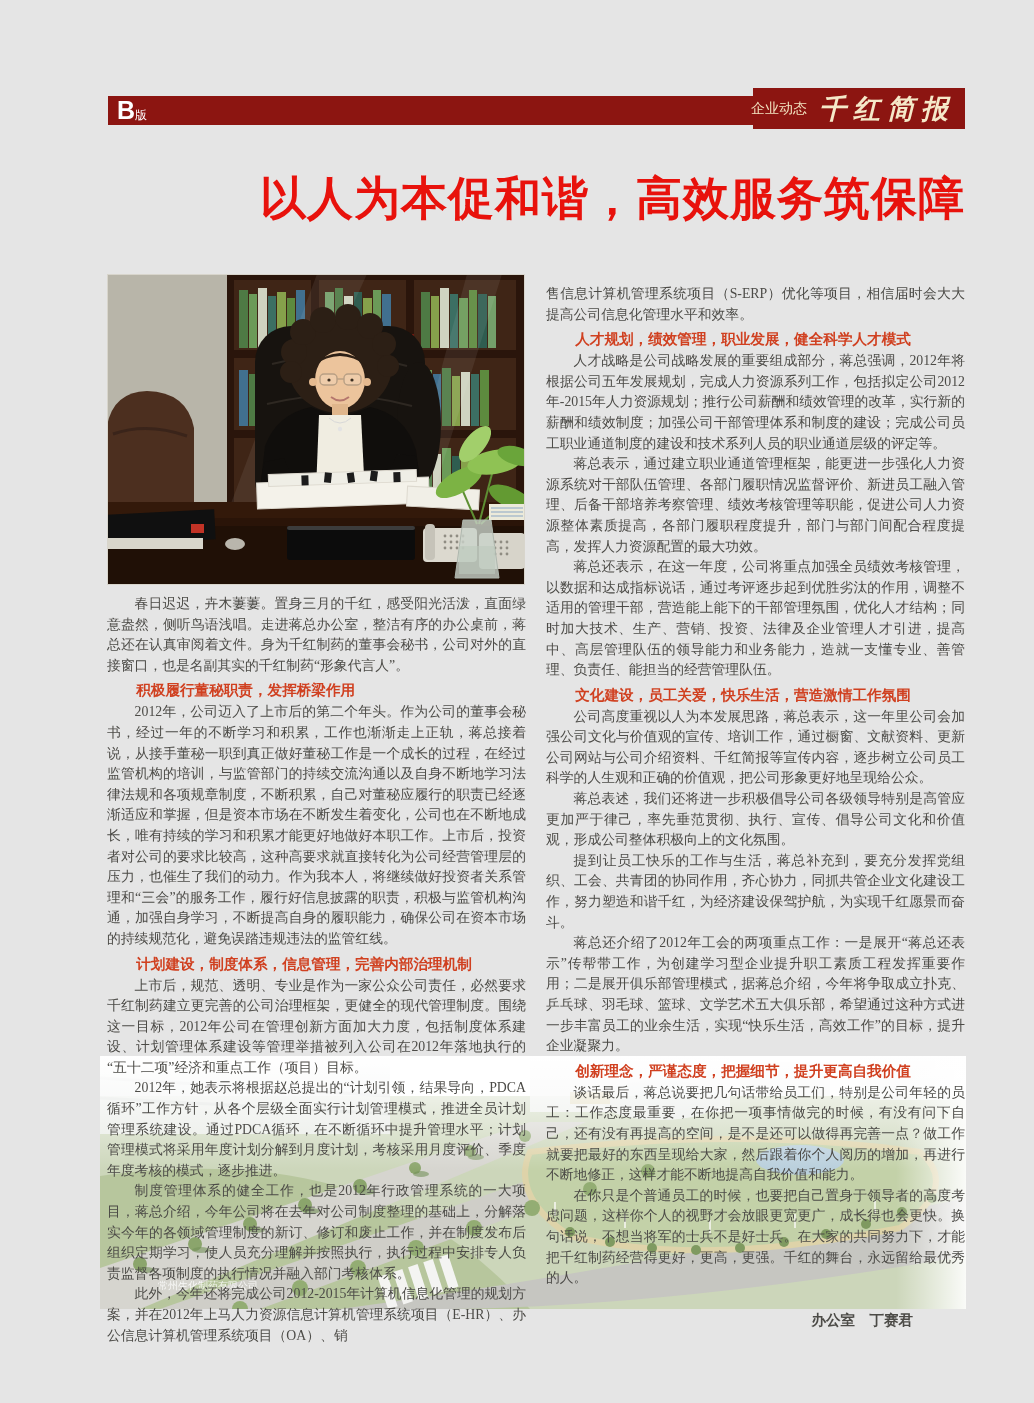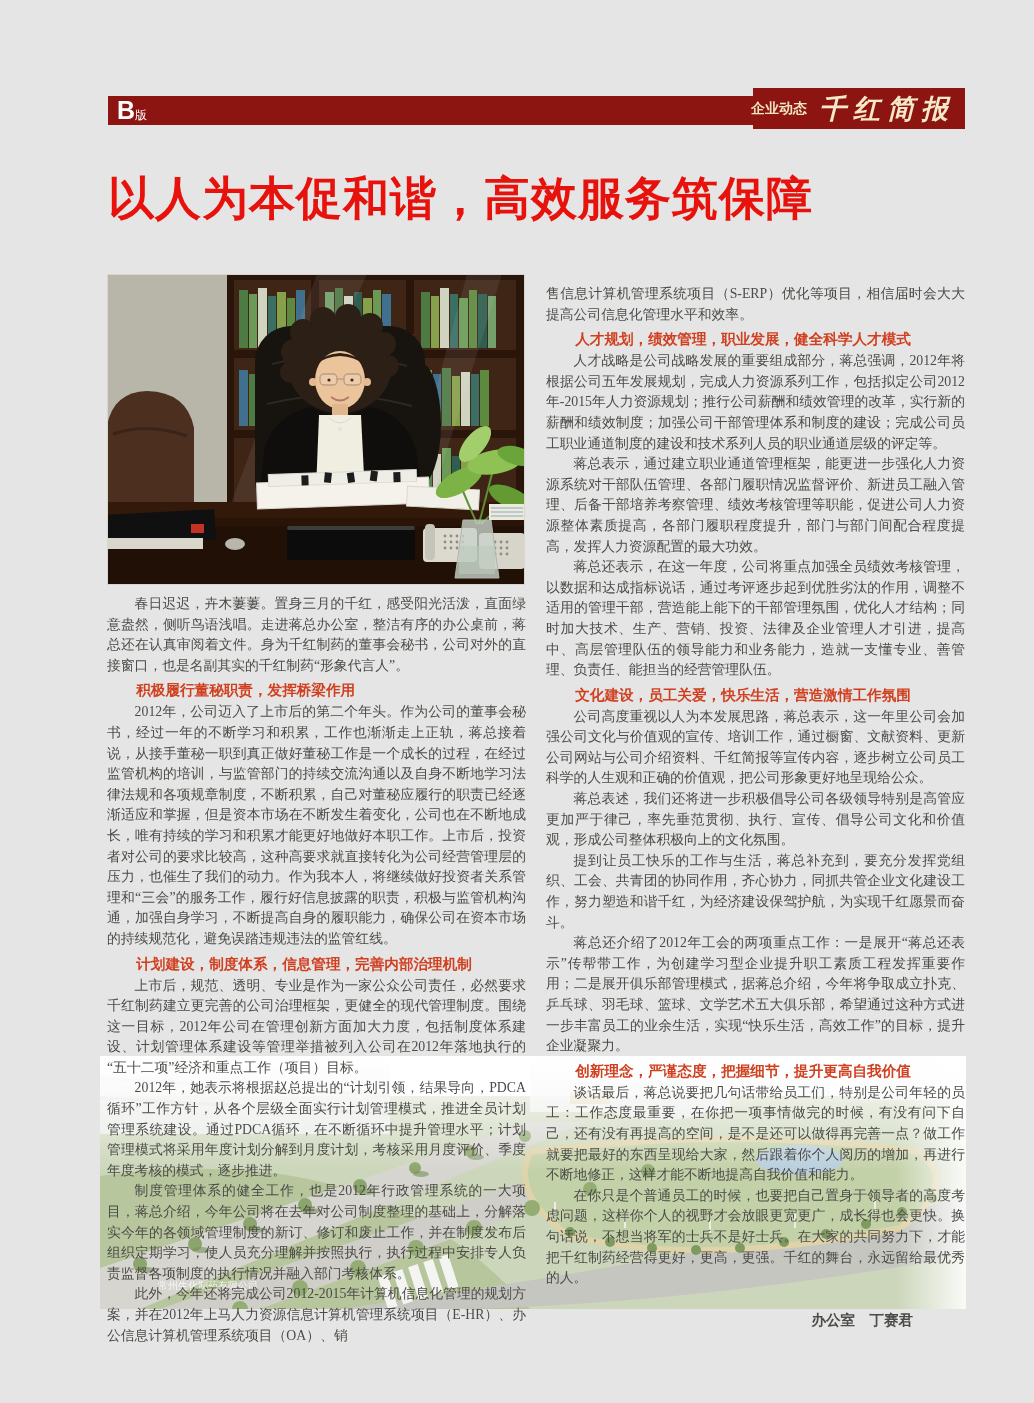--- a/index.html
+++ b/index.html
@@ -7,27 +7,27 @@
         font-family:"Liberation Serif","DejaVu Serif",serif;overflow:hidden;}
 
   
   .header-bar{position:absolute;left:108px;top:96px;width:857px;height:29px;
               background:#8c1511;z-index:4;}
   .edition{position:absolute;left:9px;top:0px;color:#ffffff;line-height:29px;white-space:nowrap;}
   .edition .big{font-family:"Liberation Sans","DejaVu Sans",sans-serif;font-size:25px;font-weight:bold;}
   .edition .small{font-size:12px;}
   .masthead-block{position:absolute;right:0;top:-8px;width:212px;height:41px;background:#8c1511;
                   display:flex;align-items:center;justify-content:flex-end;padding-right:10px;box-sizing:border-box;gap:12px;}
-  .section-label{color:#f2e3c0;font-size:14px;font-weight:bold;
+  .section-label{color:#f2e3c0;font-size:14px;font-weight:normal;
                  font-family:"Liberation Sans","DejaVu Sans",sans-serif;white-space:nowrap;}
   .masthead{color:#f5e9c9;font-size:27px;font-weight:bold;font-style:italic;letter-spacing:7px;
             font-family:"DejaVu Serif","Liberation Serif",serif;white-space:nowrap;}
 
   
-  .headline{position:absolute;left:108px;top:168px;width:857px;margin:0;text-align:left;
+  .headline{position:absolute;left:108px;top:168px;width:857px;margin:0;text-align:right;
             color:#e8120c;font-size:46px;font-weight:900;letter-spacing:1px;
             font-family:"DejaVu Sans","Liberation Sans",sans-serif;z-index:3;}
 
   
   .photo-frame{position:absolute;left:107px;top:274px;width:418px;height:311px;z-index:3;}
   .photo-frame svg{display:block;width:100%;height:100%;}
   .col{position:absolute;width:419px;z-index:3;}
   .col-left{left:107px;top:594px;}
   .col-right{left:546px;top:284px;}
   .para{margin:0;font-size:13.8px;line-height:20.6px;text-align:justify;color:#4c4b47;text-indent:2em;}

